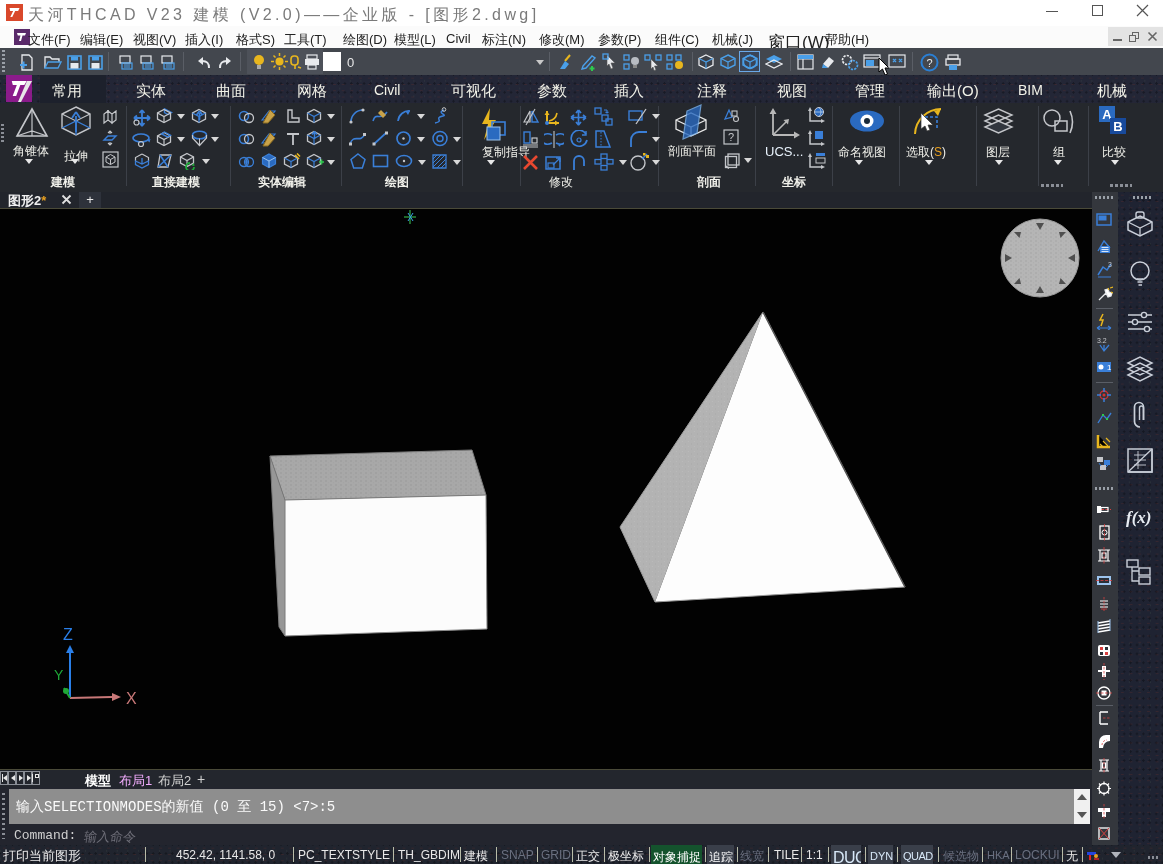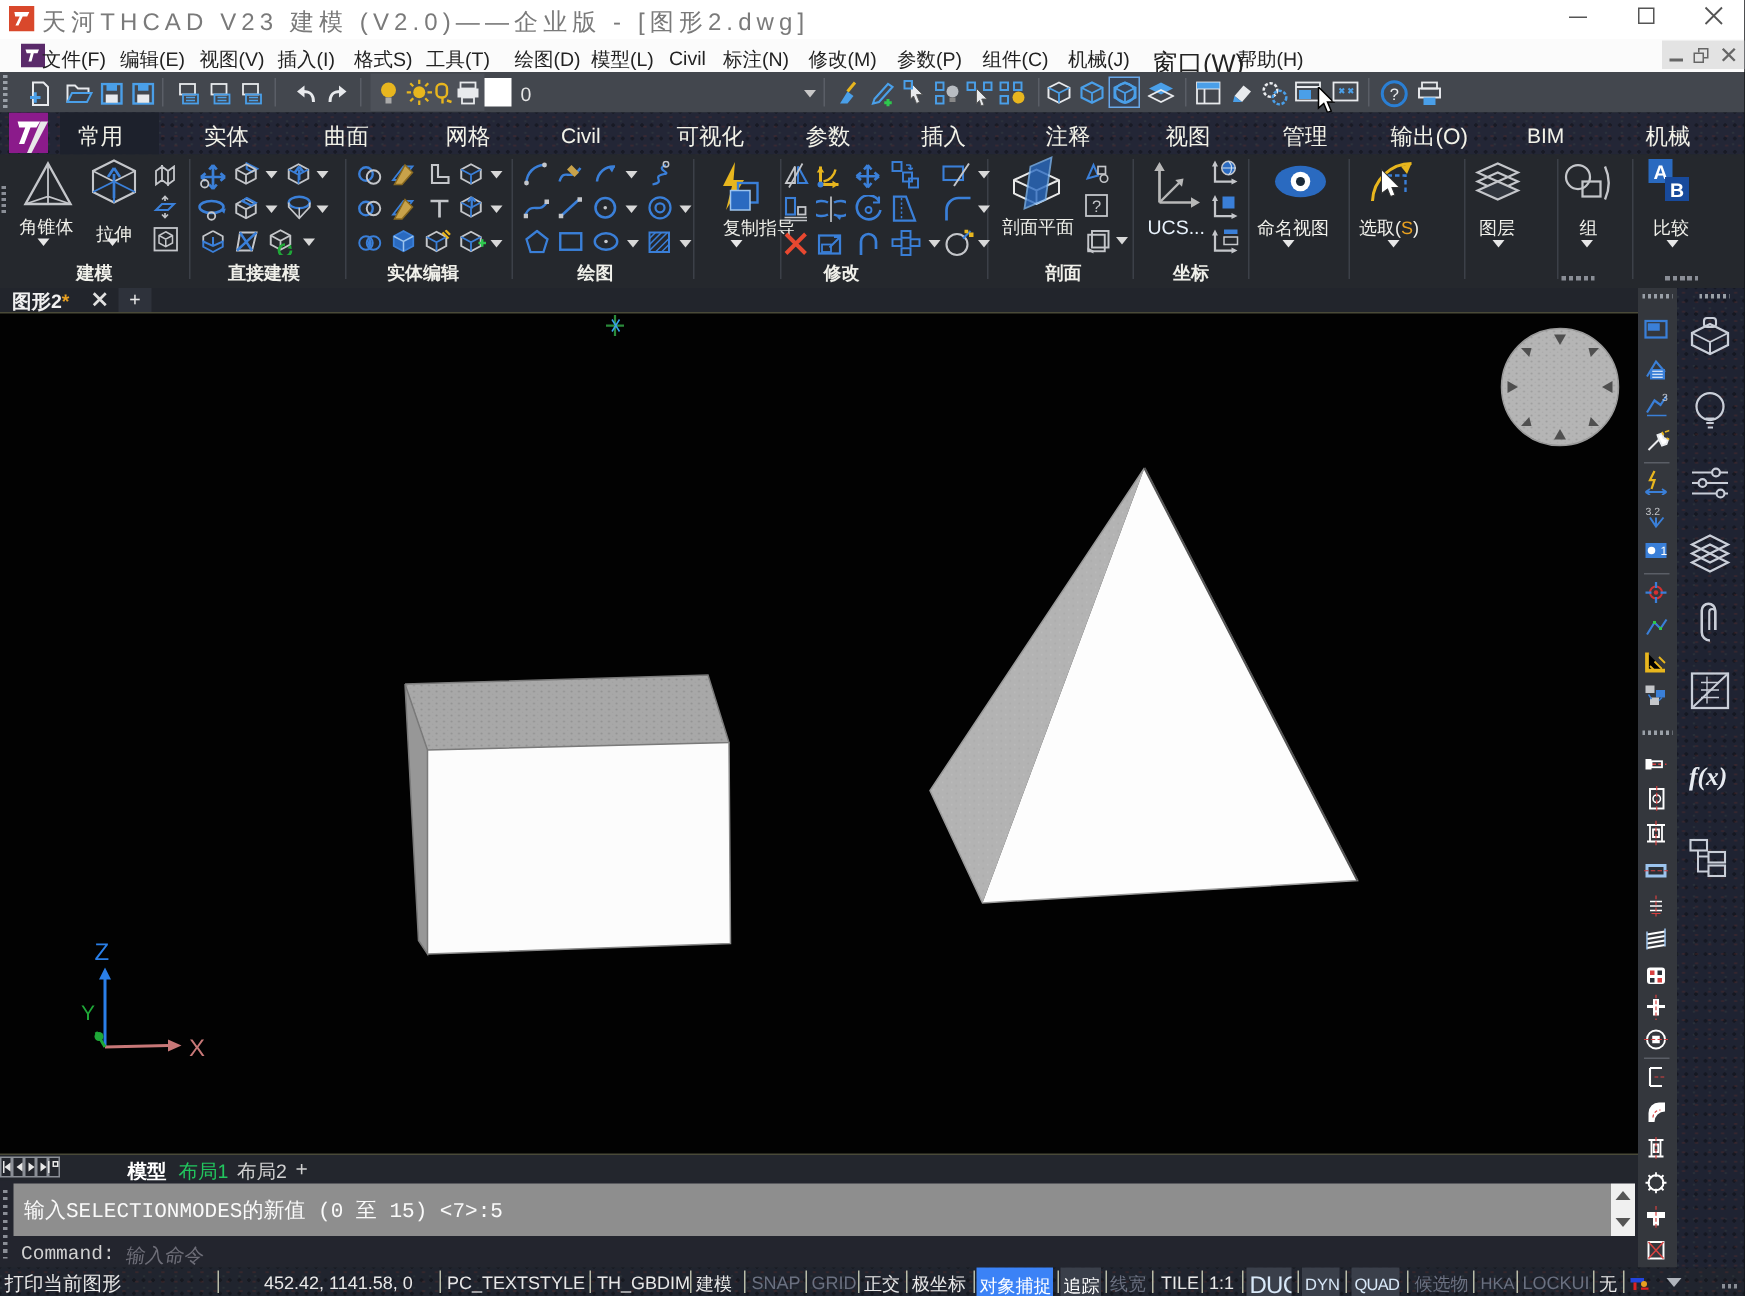--- a/index.html
+++ b/index.html
@@ -497,21 +497,21 @@
     <rect x="13" y="6.5" width="6" height="4.5" fill="none" stroke="#3a7fd8" stroke-width="1.3"></rect>
   </svg>
 <div class="car" style="left:619px;top:160px;border-top-color:#d8d8d8"></div>
 <svg class="a" style="left:630px;top:153px" width="20" height="19" viewBox="0 0 20 19">
     <circle cx="8" cy="10" r="7" fill="none" stroke="#c4c6ca" stroke-width="1.4"></circle>
     <path d="M12 6 L17 1" stroke="#3a7fd8" stroke-width="1.4"></path>
     <rect x="16" y="2" width="3" height="3" fill="#e8b61e"></rect>
     <rect x="13" y="0" width="2.5" height="2.5" fill="#e8b61e"></rect>
   </svg>
 <div class="car" style="left:652px;top:160px;border-top-color:#d8d8d8"></div>
-<div class="gl" style="left:549px;top:174px;font-weight:bold">修改</div>
+<div class="gl" style="left:549px;top:174px;font-weight:normal">修改</div>
 <svg class="a" style="left:673px;top:103px" width="36" height="40" viewBox="0 0 36 40">
     <path d="M3 17 L18 10 L33 17 L33 26 L18 33 L3 26 Z M3 17 L18 24 L33 17 M18 24 V33" fill="none" stroke="#e8e8e8" stroke-width="1.3"></path>
     <path d="M14 8 L28 2 L24 30 L10 36 Z" fill="#2a6ac0" opacity="0.8" stroke="#7ab2ee" stroke-width="1.2"></path>
   </svg>
 <div class="gl" style="left:668px;top:143px">剖面平面</div>
 <svg class="a" style="left:723px;top:107px" width="17" height="17" viewBox="0 0 17 17">
     <path d="M2 12 L6 3 L9 10 Z" fill="none" stroke="#3a7fd8" stroke-width="1.3"></path>
     <rect x="9" y="4" width="5" height="5" fill="none" stroke="#c4c6ca" stroke-width="1.1"></rect>
     <circle cx="13" cy="12" r="2.5" fill="none" stroke="#c4c6ca" stroke-width="1.1"></circle>
   </svg>
@@ -820,21 +820,21 @@
 <div class="a" style="left:24px;top:771px;width:8px;height:14px;border:1px solid #8a8e96"></div>
 <div class="a" style="left:32px;top:771px;width:8px;height:14px;border:1px solid #8a8e96"></div>
 <div class="a" style="left:3px;top:775px;width:0;height:0;border-top:3px solid transparent;border-bottom:3px solid transparent;border-right:4px solid #e8e8e8"></div>
 <div class="a" style="left:2px;top:774px;width:1px;height:8px;background:#e8e8e8"></div>
 <div class="a" style="left:11px;top:775px;width:0;height:0;border-top:3px solid transparent;border-bottom:3px solid transparent;border-right:4px solid #e8e8e8"></div>
 <div class="a" style="left:19px;top:775px;width:0;height:0;border-top:3px solid transparent;border-bottom:3px solid transparent;border-left:4px solid #e8e8e8"></div>
 <div class="a" style="left:27px;top:775px;width:0;height:0;border-top:3px solid transparent;border-bottom:3px solid transparent;border-left:4px solid #e8e8e8"></div>
 <div class="a" style="left:32px;top:774px;width:1px;height:8px;background:#e8e8e8"></div>
 <div class="a" style="left:35px;top:774px;width:4px;height:4px;border:1px solid #e8e8e8"></div>
 <div class="a" style="left:85px;top:772px;font-size:13px;font-weight:bold;color:#fff">模型</div>
-<div class="a" style="left:119px;top:772px;font-size:13px;color:#22c55e">布局1</div>
+<div class="a" style="left:119px;top:772px;font-size:13px;color:#f0abfc">布局1</div>
 <div class="a" style="left:158px;top:772px;font-size:13px;color:#d0d0d0">布局2</div>
 <div class="a" style="left:197px;top:771px;font-size:14px;color:#d0d0d0">+</div>
 <div class="a" style="left:0;top:787px;width:1092px;height:58px;background:#23252e"></div>
 <div class="a" style="left:2px;top:793px;width:3px;height:46px;background:repeating-linear-gradient(#8a8e96 0 2px,transparent 2px 5px)"></div>
 <div class="a" style="left:9px;top:789px;width:1065px;height:35px;background:#8e8e8e"></div>
 <div class="a" style="left:16px;top:798px;font-family:'Liberation Mono',monospace;font-size:14px;color:#fafafa">输入SELECTIONMODES的新值 (0 至 15) &lt;7&gt;:5</div>
 <div class="a" style="left:1074px;top:789px;width:16px;height:35px;background:#f0f0f0"></div>
 <div class="a" style="left:1077px;top:794px;width:0;height:0;border-left:5px solid transparent;border-right:5px solid transparent;border-bottom:6px solid #555"></div>
 <div class="a" style="left:1077px;top:812px;width:0;height:0;border-left:5px solid transparent;border-right:5px solid transparent;border-top:6px solid #555"></div>
 <div class="a" style="left:14px;top:828px;font-family:'Liberation Mono',monospace;font-size:13px;color:#d0d0d0">Command:</div>
@@ -863,21 +863,21 @@
 <div class="a" style="left:1062px;top:847px;width:1px;height:15px;background:#b8bca8"></div>
 <div class="a" style="left:1082px;top:847px;width:1px;height:15px;background:#b8bca8"></div>
 <div class="a" style="left:176px;top:848px;font-size:12px;color:#e8e8e8;white-space:nowrap">452.42, 1141.58, 0</div>
 <div class="a" style="left:298px;top:848px;font-size:12px;color:#e8e8e8;white-space:nowrap">PC_TEXTSTYLE</div>
 <div class="a" style="left:398px;top:848px;font-size:12px;color:#e8e8e8;white-space:nowrap">TH_GBDIM</div>
 <div class="a" style="left:464px;top:848px;font-size:12px;color:#e8e8e8;white-space:nowrap">建模</div>
 <div class="a" style="left:501px;top:848px;font-size:12px;color:#6a7080;white-space:nowrap">SNAP</div>
 <div class="a" style="left:541px;top:848px;font-size:12px;color:#6a7080;white-space:nowrap">GRID</div>
 <div class="a" style="left:576px;top:848px;font-size:12px;color:#e8e8e8;white-space:nowrap">正交</div>
 <div class="a" style="left:608px;top:848px;font-size:12px;color:#e8e8e8;white-space:nowrap">极坐标</div>
-<div class="a" style="left:651px;top:845px;height:19px;padding:4px 1px 0 2px;font-size:12px;color:#fff;background:#3b82f6;white-space:nowrap;width:51px;overflow:hidden">对象捕捉</div>
+<div class="a" style="left:651px;top:845px;height:19px;padding:4px 1px 0 2px;font-size:12px;color:#fff;background:#14532d;white-space:nowrap;width:51px;overflow:hidden">对象捕捉</div>
 <div class="a" style="left:707px;top:845px;height:19px;padding:4px 1px 0 2px;font-size:12px;color:#fff;background:#3a3f4a;white-space:nowrap;width:27px;overflow:hidden">追踪</div>
 <div class="a" style="left:740px;top:848px;font-size:12px;color:#6a7080;white-space:nowrap">线宽</div>
 <div class="a" style="left:774px;top:848px;font-size:12px;color:#e8e8e8;white-space:nowrap">TILE</div>
 <div class="a" style="left:806px;top:848px;font-size:12px;color:#e8e8e8;white-space:nowrap">1:1</div>
 <div class="a" style="left:831px;top:845px;height:19px;padding:4px 1px 0 2px;font-size:12px;color:#d8e8f8;background:#3a3f4a;white-space:nowrap;width:30px;overflow:hidden"><span style="font-size:16px;letter-spacing:-0.5px">DUCS</span></div>
 <div class="a" style="left:868px;top:845px;height:19px;padding:4px 1px 0 2px;font-size:12px;color:#d8e8f8;background:#3a3f4a;white-space:nowrap;width:25px;overflow:hidden"><span style="font-size:11px">DYN</span></div>
 <div class="a" style="left:901px;top:845px;height:19px;padding:4px 1px 0 2px;font-size:12px;color:#d8e8f8;background:#3a3f4a;white-space:nowrap;width:32px;overflow:hidden"><span style="font-size:11px;letter-spacing:-0.5px">QUAD</span></div>
 <div class="a" style="left:943px;top:848px;font-size:12px;color:#6a7080;white-space:nowrap">候选物</div>
 <div class="a" style="left:987px;top:848px;font-size:12px;color:#6a7080;white-space:nowrap"><span style="font-size:11px">HKA</span></div>
 <div class="a" style="left:1015px;top:848px;font-size:12px;color:#6a7080;white-space:nowrap">LOCKUI</div>

